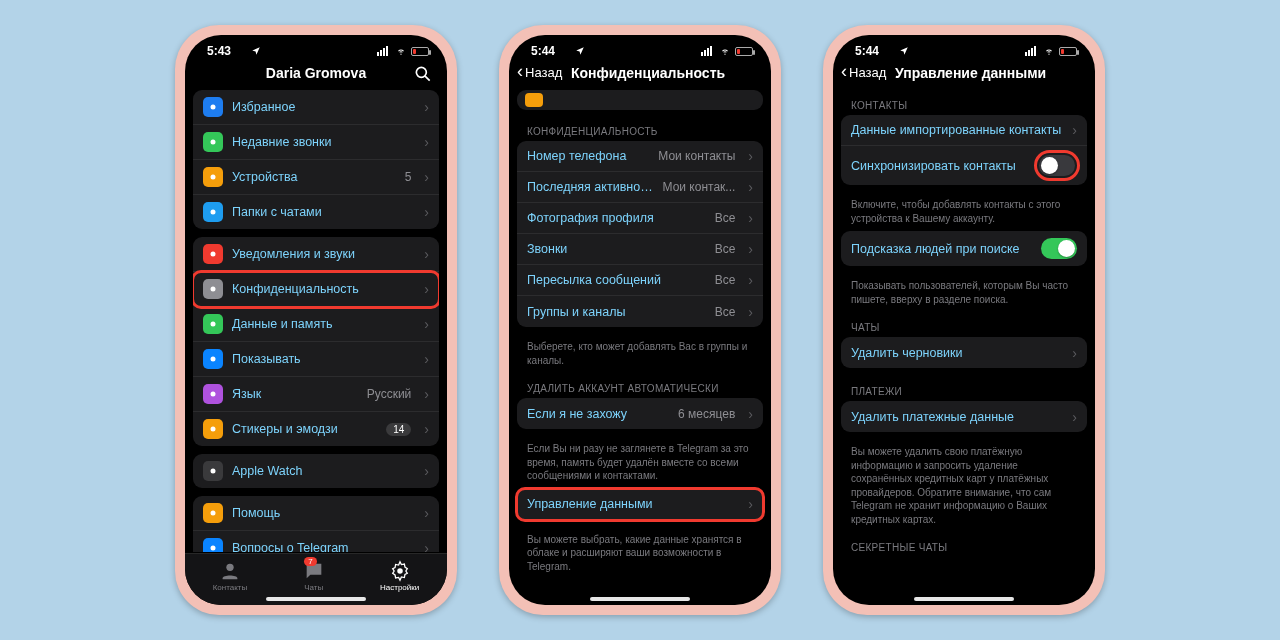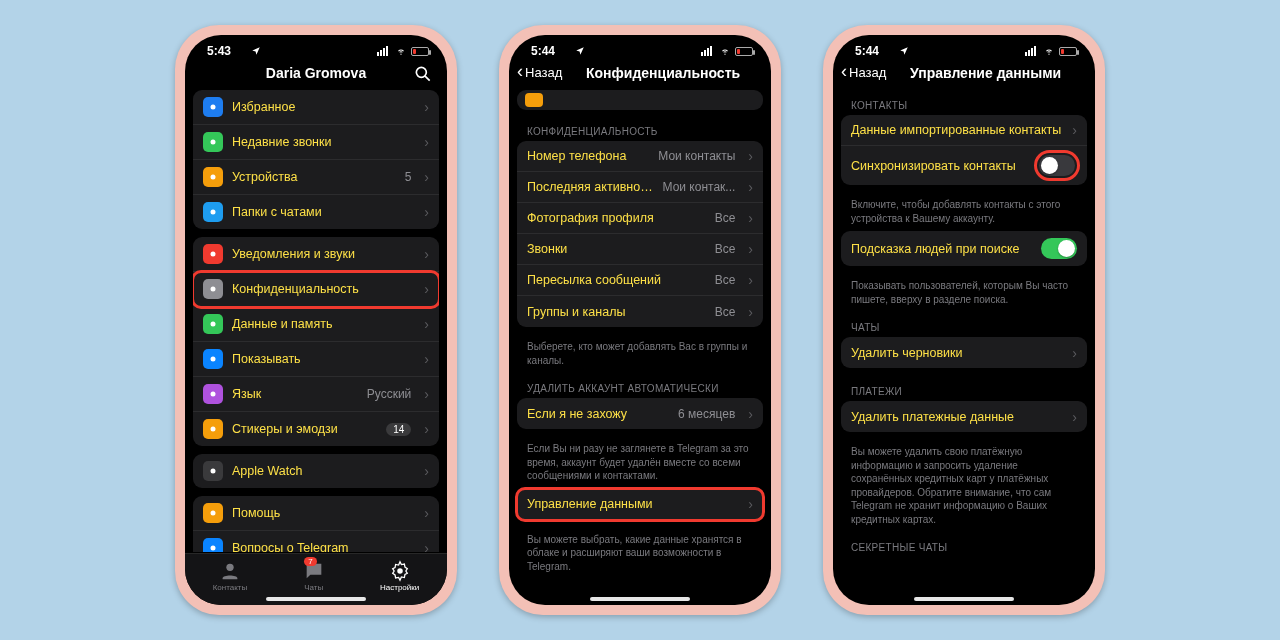--- a/index.html
+++ b/index.html
@@ -54,21 +54,21 @@
   .sb-right { display: flex; align-items: center; gap: 3px;}
   .batt {
     width: 18px; height: 9px; border: 1px solid #aaa; border-radius: 2px;
     position: relative;
   }
   .batt::after{content:"";position:absolute;right:-3px;top:2px;width:2px;height:5px;background:#aaa;border-radius:1px;}
   .batt i{position:absolute;left:1px;top:1px;width:3px;height:5px;background:#f03a2f;border-radius:1px;}
 
   .navbar {
     display:flex;align-items:center;justify-content:flex-end;
-    padding: 4px 25px 8px;
+    padding: 4px 10px 8px;
     position: relative;
     min-height: 30px;
   }
   .navtitle { font-size: 14px; font-weight: 600; text-align:center; flex:1;}
   .navtitle.left{text-align:left;margin-left:4px;}
   .back-btn{
     position:absolute;left:8px;top:4px;
     display:flex;align-items:center;gap:2px;font-size:13px;color:#fff;
   }
   .back-btn .chev{font-size:18px;line-height:1;margin-top:-2px;}
@@ -100,21 +100,21 @@
     border-bottom:1px solid #2c2c2e;
     min-height:31px;
     position: relative;
     gap:9px;
   }
   .row:last-child{border-bottom:none;}
   .row .icon{
     width:20px;height:20px;border-radius:5px;display:flex;align-items:center;justify-content:center;
     flex-shrink:0;
   }
-  .row .label{flex:1;font-size:12.5px;color:#fde047;white-space:nowrap;overflow:hidden;text-overflow:ellipsis;}
+  .row .label{flex:1;font-size:12.5px;color:#7dd3fc;white-space:nowrap;overflow:hidden;text-overflow:ellipsis;}
   .row .val{font-size:12px;color:#8e8e93;margin-right:4px;white-space:nowrap;overflow:hidden;text-overflow:ellipsis;max-width:90px;}
   .row .chev{color:#5a5a5e;font-size:14px;}
   .row .badge{
     background:#3a3a3c;color:#fff;font-size:10px;border-radius:9px;
     padding:1px 7px;margin-right:4px;margin-left:16px;
   }
 
   .hl{
     outline:3px solid #f03a2f;outline-offset:-1px;
     border-radius:8px;
@@ -424,21 +424,21 @@
         </div>
       <div class="footer-text">Выберете, кто может добавлять Вас в группы и каналы.</div>
       <div class="section-label">УДАЛИТЬ АККАУНТ АВТОМАТИЧЕСКИ</div>
       <div class="group" id="p2g2">
           <div class="row">
             <span class="label">Если я не захожу</span>
             <span class="val">6 месяцев</span>
             <span class="chev">›</span>
           </div>
         </div>
-      <div class="footer-text">Если Вы ни разу не заглянете в Telegram за это время, аккаунт будет удалён вместе со всеми сообщениями и контактами.</div>
+      <div class="footer-text">Если Вы ни разу не заглянете в Telegram за это время, память будет удалён вместе со всеми сообщениями и контактами.</div>
       <div class="group hl" id="p2g3">
           <div class="row">
             <span class="label">Управление данными</span>
             <span class="chev">›</span>
           </div>
         </div>
       <div class="footer-text">Вы можете выбрать, какие данные хранятся в облаке и расширяют ваши возможности в Telegram.</div>
     </div>
     <div class="homebar"></div>
   </div>

